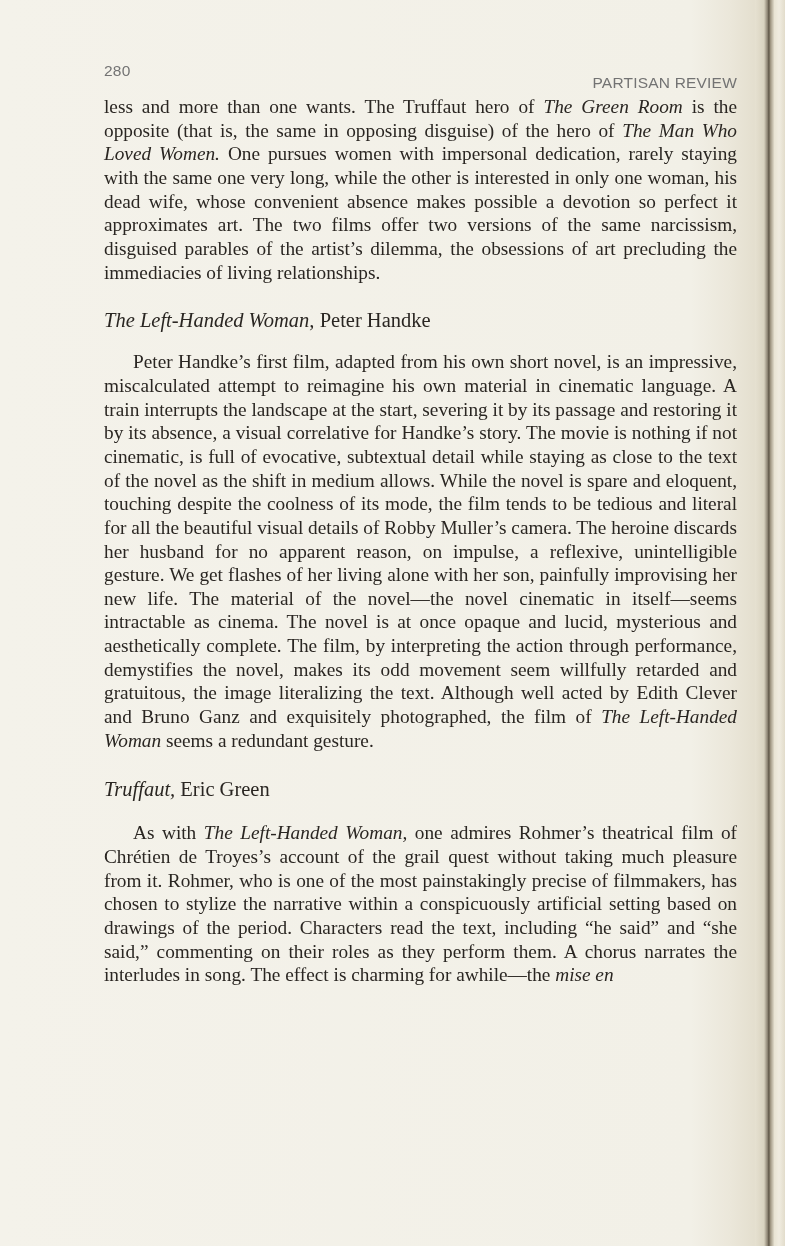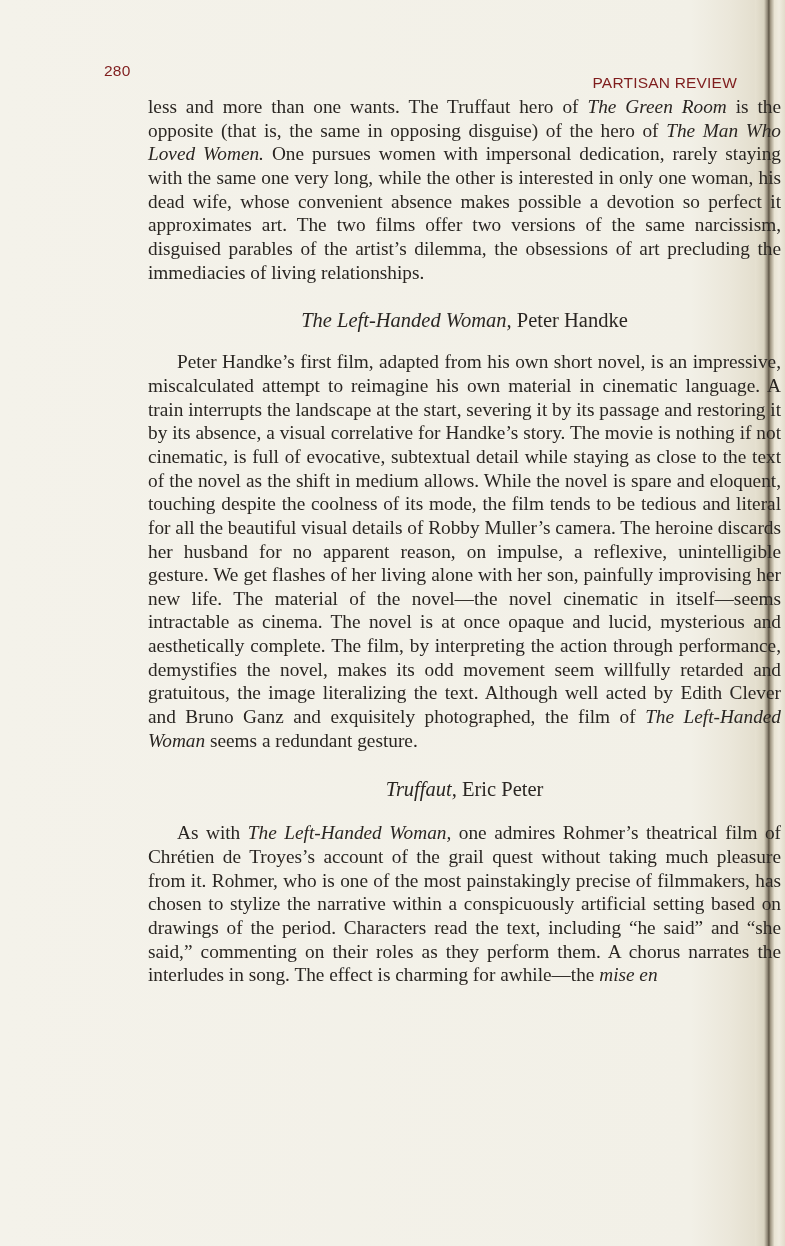--- a/index.html
+++ b/index.html
@@ -14,33 +14,33 @@
     position: absolute; left: 0; top: 0; width: 785px; height: 1246px;
     background: linear-gradient(to right, #f4f2ea 0%, #f2f0e7 88%, #ebe7da 93%, #e4dfcf 96%);
   }
   .gutter {
     position: absolute; top: 0; right: 0; width: 30px; height: 1246px;
     background: linear-gradient(to right, #e6e1d1 0%, #d9d3c0 30%, #8a8170 42%, #5e5646 46%, #a39a86 52%, #e9e4d4 65%, #f0ece0 80%, #e2dccb 100%);
   }
   .running-head {
     position: absolute; top: 62px; left: 104px; width: 633px; height: 22px;
     font-family: "Liberation Sans", "DejaVu Sans", sans-serif;
-    font-size: 15.5px; letter-spacing: 0.2px; color: #7f1d1d;
+    font-size: 15.5px; letter-spacing: 0.2px; color: #737373;
   }
   .running-head .pn { position: absolute; left: 0; top: 0; }
   .running-head .jt { position: absolute; right: 0; top: 12px; }
   .body-text {
     position: absolute; left: 104px; top: 95px; width: 633px;
     font-size: 19.3px; line-height: 23.65px;
-    text-align: justify; text-align-last: auto; margin-left: 44px;
+    text-align: justify; text-align-last: auto;
   }
   .body-text p { margin: 0; hyphens: none; }
   .indent { text-indent: 29px; font-family: Liberation Serif, serif; }
   .heading {
-    text-align: center; font-size: 20.5px;
+    text-align: left; font-size: 20.5px;
     margin: 23px 0 17px 0; line-height: 26px;
   }
   .heading.h2 { margin-top: 24px; margin-bottom: 19px; }
   i { font-style: italic; }
 </style>
 </head>
 <body>
 
 <div class="page"></div>
 <div class="gutter"></div>
@@ -50,16 +50,16 @@
   <span class="jt">PARTISAN REVIEW</span>
 </div>
 
 <div class="body-text">
   <p><span>less and more than one wants. The Truffaut hero of </span><i>The Green Room</i><span> is the opposite (that is, the same in opposing disguise) of the hero of </span><i>The Man Who Loved Women.</i><span> One pursues women with impersonal dedication, rarely staying with the same one very long, while the other is interested in only one woman, his dead wife, whose convenient absence makes possible a devotion so perfect it approximates art. The two films offer two versions of the same narcissism, disguised parables of the artist’s dilemma, the obsessions of art precluding the immediacies of living relationships.</span></p>
 
   <div class="heading"><i>The Left-Handed Woman,</i><span> Peter Handke</span></div>
 
   <p class="indent"><span>Peter Handke’s first film, adapted from his own short novel, is an impressive, miscalculated attempt to reimagine his own material in cinematic language. A train interrupts the landscape at the start, severing it by its passage and restoring it by its absence, a visual correlative for Handke’s story. The movie is nothing if not cinematic, is full of evocative, subtextual detail while staying as close to the text of the novel as the shift in medium allows. While the novel is spare and eloquent, touching despite the coolness of its mode, the film tends to be tedious and literal for all the beautiful visual details of Robby Muller’s camera. The heroine discards her husband for no apparent reason, on impulse, a reflexive, unintelligible gesture. We get flashes of her living alone with her son, painfully improvising her new life. The material of the novel—the novel cinematic in itself—seems intractable as cinema. The novel is at once opaque and lucid, mysterious and aesthetically complete. The film, by interpreting the action through performance, demystifies the novel, makes its odd movement seem willfully retarded and gratuitous, the image literalizing the text. Although well acted by Edith Clever and Bruno Ganz and exquisitely photographed, the film of </span><i>The Left-Handed Woman</i><span> seems a redundant gesture.</span></p>
 
-  <div class="heading h2"><i>Truffaut,</i><span> Eric Peter</span></div>
+  <div class="heading h2"><i>Truffaut,</i><span> Eric Green</span></div>
 
   <p class="indent"><span>As with </span><i>The Left-Handed Woman,</i><span> one admires Rohmer’s theatrical film of Chrétien de Troyes’s account of the grail quest without taking much pleasure from it. Rohmer, who is one of the most painstakingly precise of filmmakers, has chosen to stylize the narrative within a conspicuously artificial setting based on drawings of the period. Characters read the text, including “he said” and “she said,” commenting on their roles as they perform them. A chorus narrates the interludes in song. The effect is charming for awhile—the </span><i>mise en</i></p>
 </div>
 
 </body></html>

